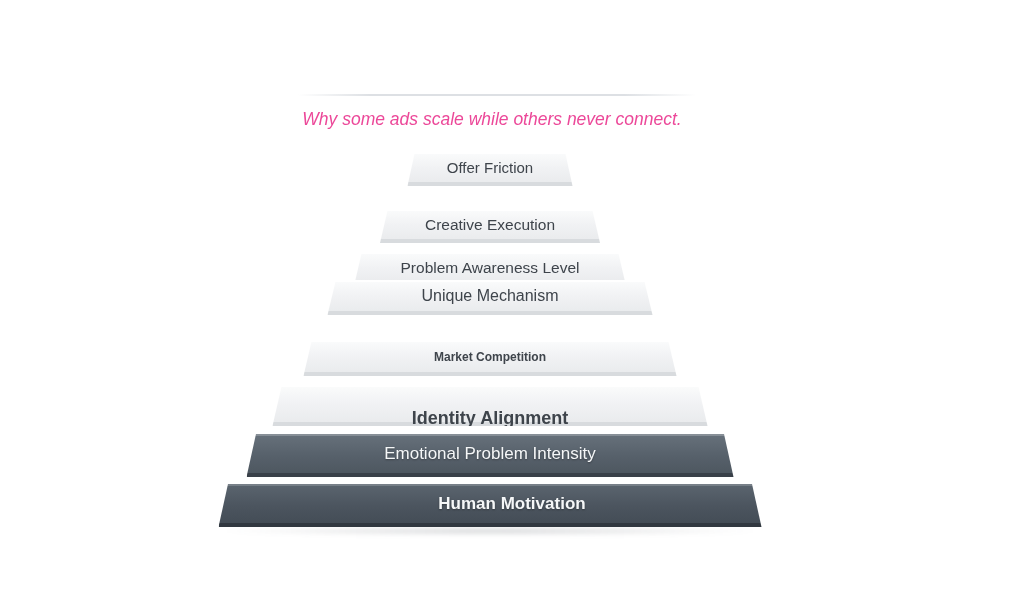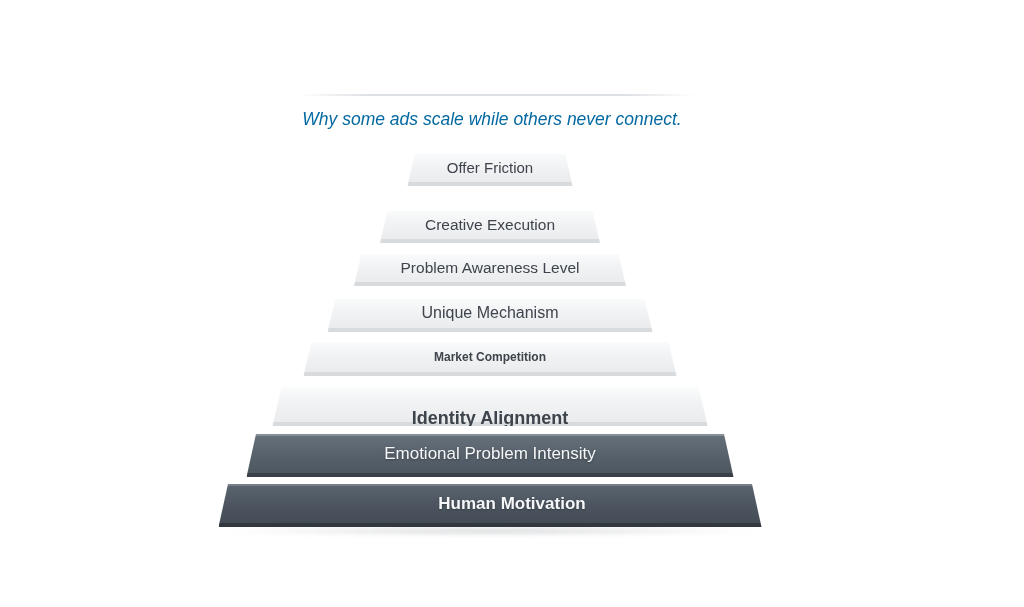--- a/index.html
+++ b/index.html
@@ -39,21 +39,21 @@
       #dde0e4 82%,
       rgba(223,226,229,0) 100%);
   }
   .page-subtitle {
     position: absolute;
     top: 109px;
     left: 492px;
     transform: translateX(-50%);
     font-size: 17.5px;
     font-style: italic;
-    color: #0369a1;
+    color: #ec4899;
     white-space: nowrap;
   }
   .pyramid {
     position: absolute;
     inset: 0;
   }
   .layer {
     position: absolute;
     display: flex;
     align-items: center;
@@ -133,21 +133,21 @@
       <div class="layer theme-light" style="left: 380px; top: 209px; width: 220px; height: 34px; clip-path: polygon(8px 0px, calc(100% - 8px) 0px, 100% 100%, 0px 100%);">
         <div class="layer-highlight"></div>
         <span class="layer-label" style="font-size: 15.5px; font-weight: 400;">Creative Execution</span>
         <div class="layer-rim"></div>
       </div>
       <div class="layer theme-light" style="left: 354px; top: 252px; width: 272px; height: 34px; clip-path: polygon(8px 0px, calc(100% - 8px) 0px, 100% 100%, 0px 100%);">
         <div class="layer-highlight"></div>
         <span class="layer-label" style="font-size: 15.5px; font-weight: 400;">Problem Awareness Level</span>
         <div class="layer-rim"></div>
       </div>
-      <div class="layer theme-light" style="left: 327.5px; top: 297px; width: 325px; height: 35px; clip-path: polygon(8.5px 0px, calc(100% - 8.5px) 0px, 100% 100%, 0px 100%);">
+      <div class="layer theme-light" style="left: 327.5px; top: 280px; width: 325px; height: 35px; clip-path: polygon(8.5px 0px, calc(100% - 8.5px) 0px, 100% 100%, 0px 100%);">
         <div class="layer-highlight"></div>
         <span class="layer-label" style="font-size: 16px; font-weight: 400;">Unique Mechanism</span>
         <div class="layer-rim"></div>
       </div>
       <div class="layer theme-light" style="left: 303.5px; top: 340px; width: 373px; height: 36px; clip-path: polygon(8.5px 0px, calc(100% - 8.5px) 0px, 100% 100%, 0px 100%);">
         <div class="layer-highlight"></div>
         <span class="layer-label" style="font-size: 12px; font-weight: 700;">Market Competition</span>
         <div class="layer-rim"></div>
       </div>
       <div class="layer theme-light" style="left: 272.5px; top: 385px; width: 435px; height: 41px; clip-path: polygon(9.5px 0px, calc(100% - 9.5px) 0px, 100% 100%, 0px 100%);">

